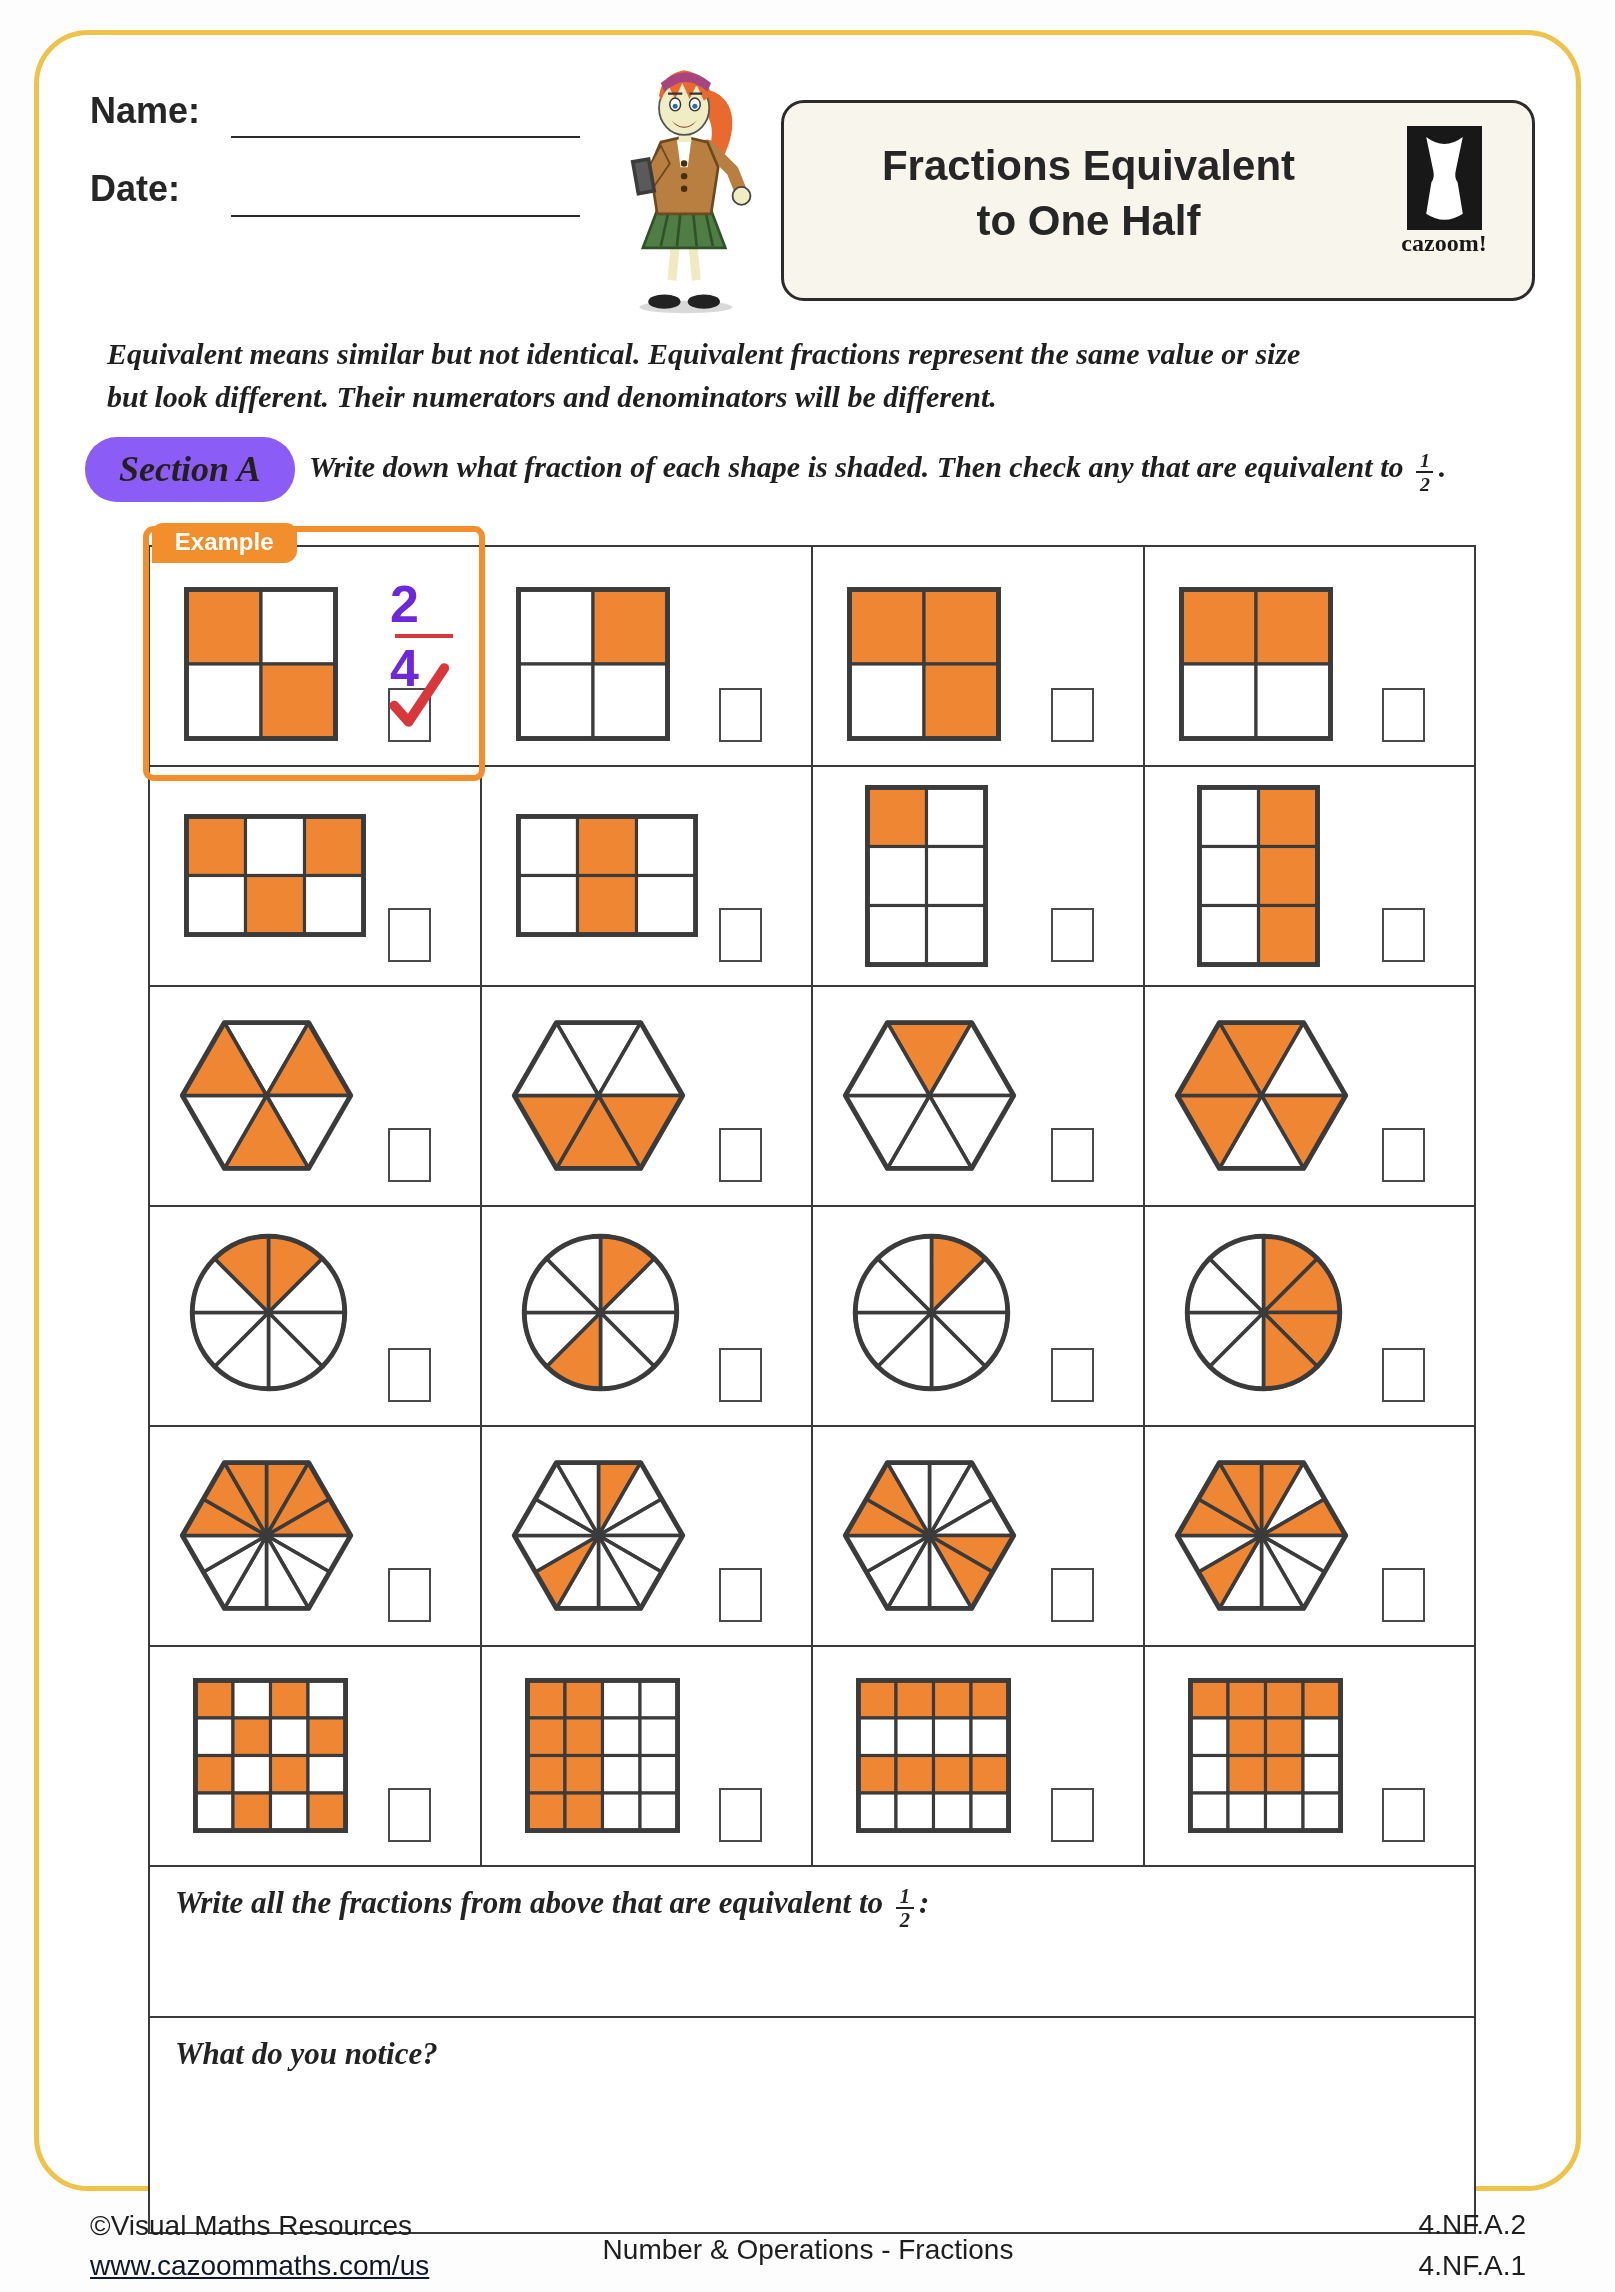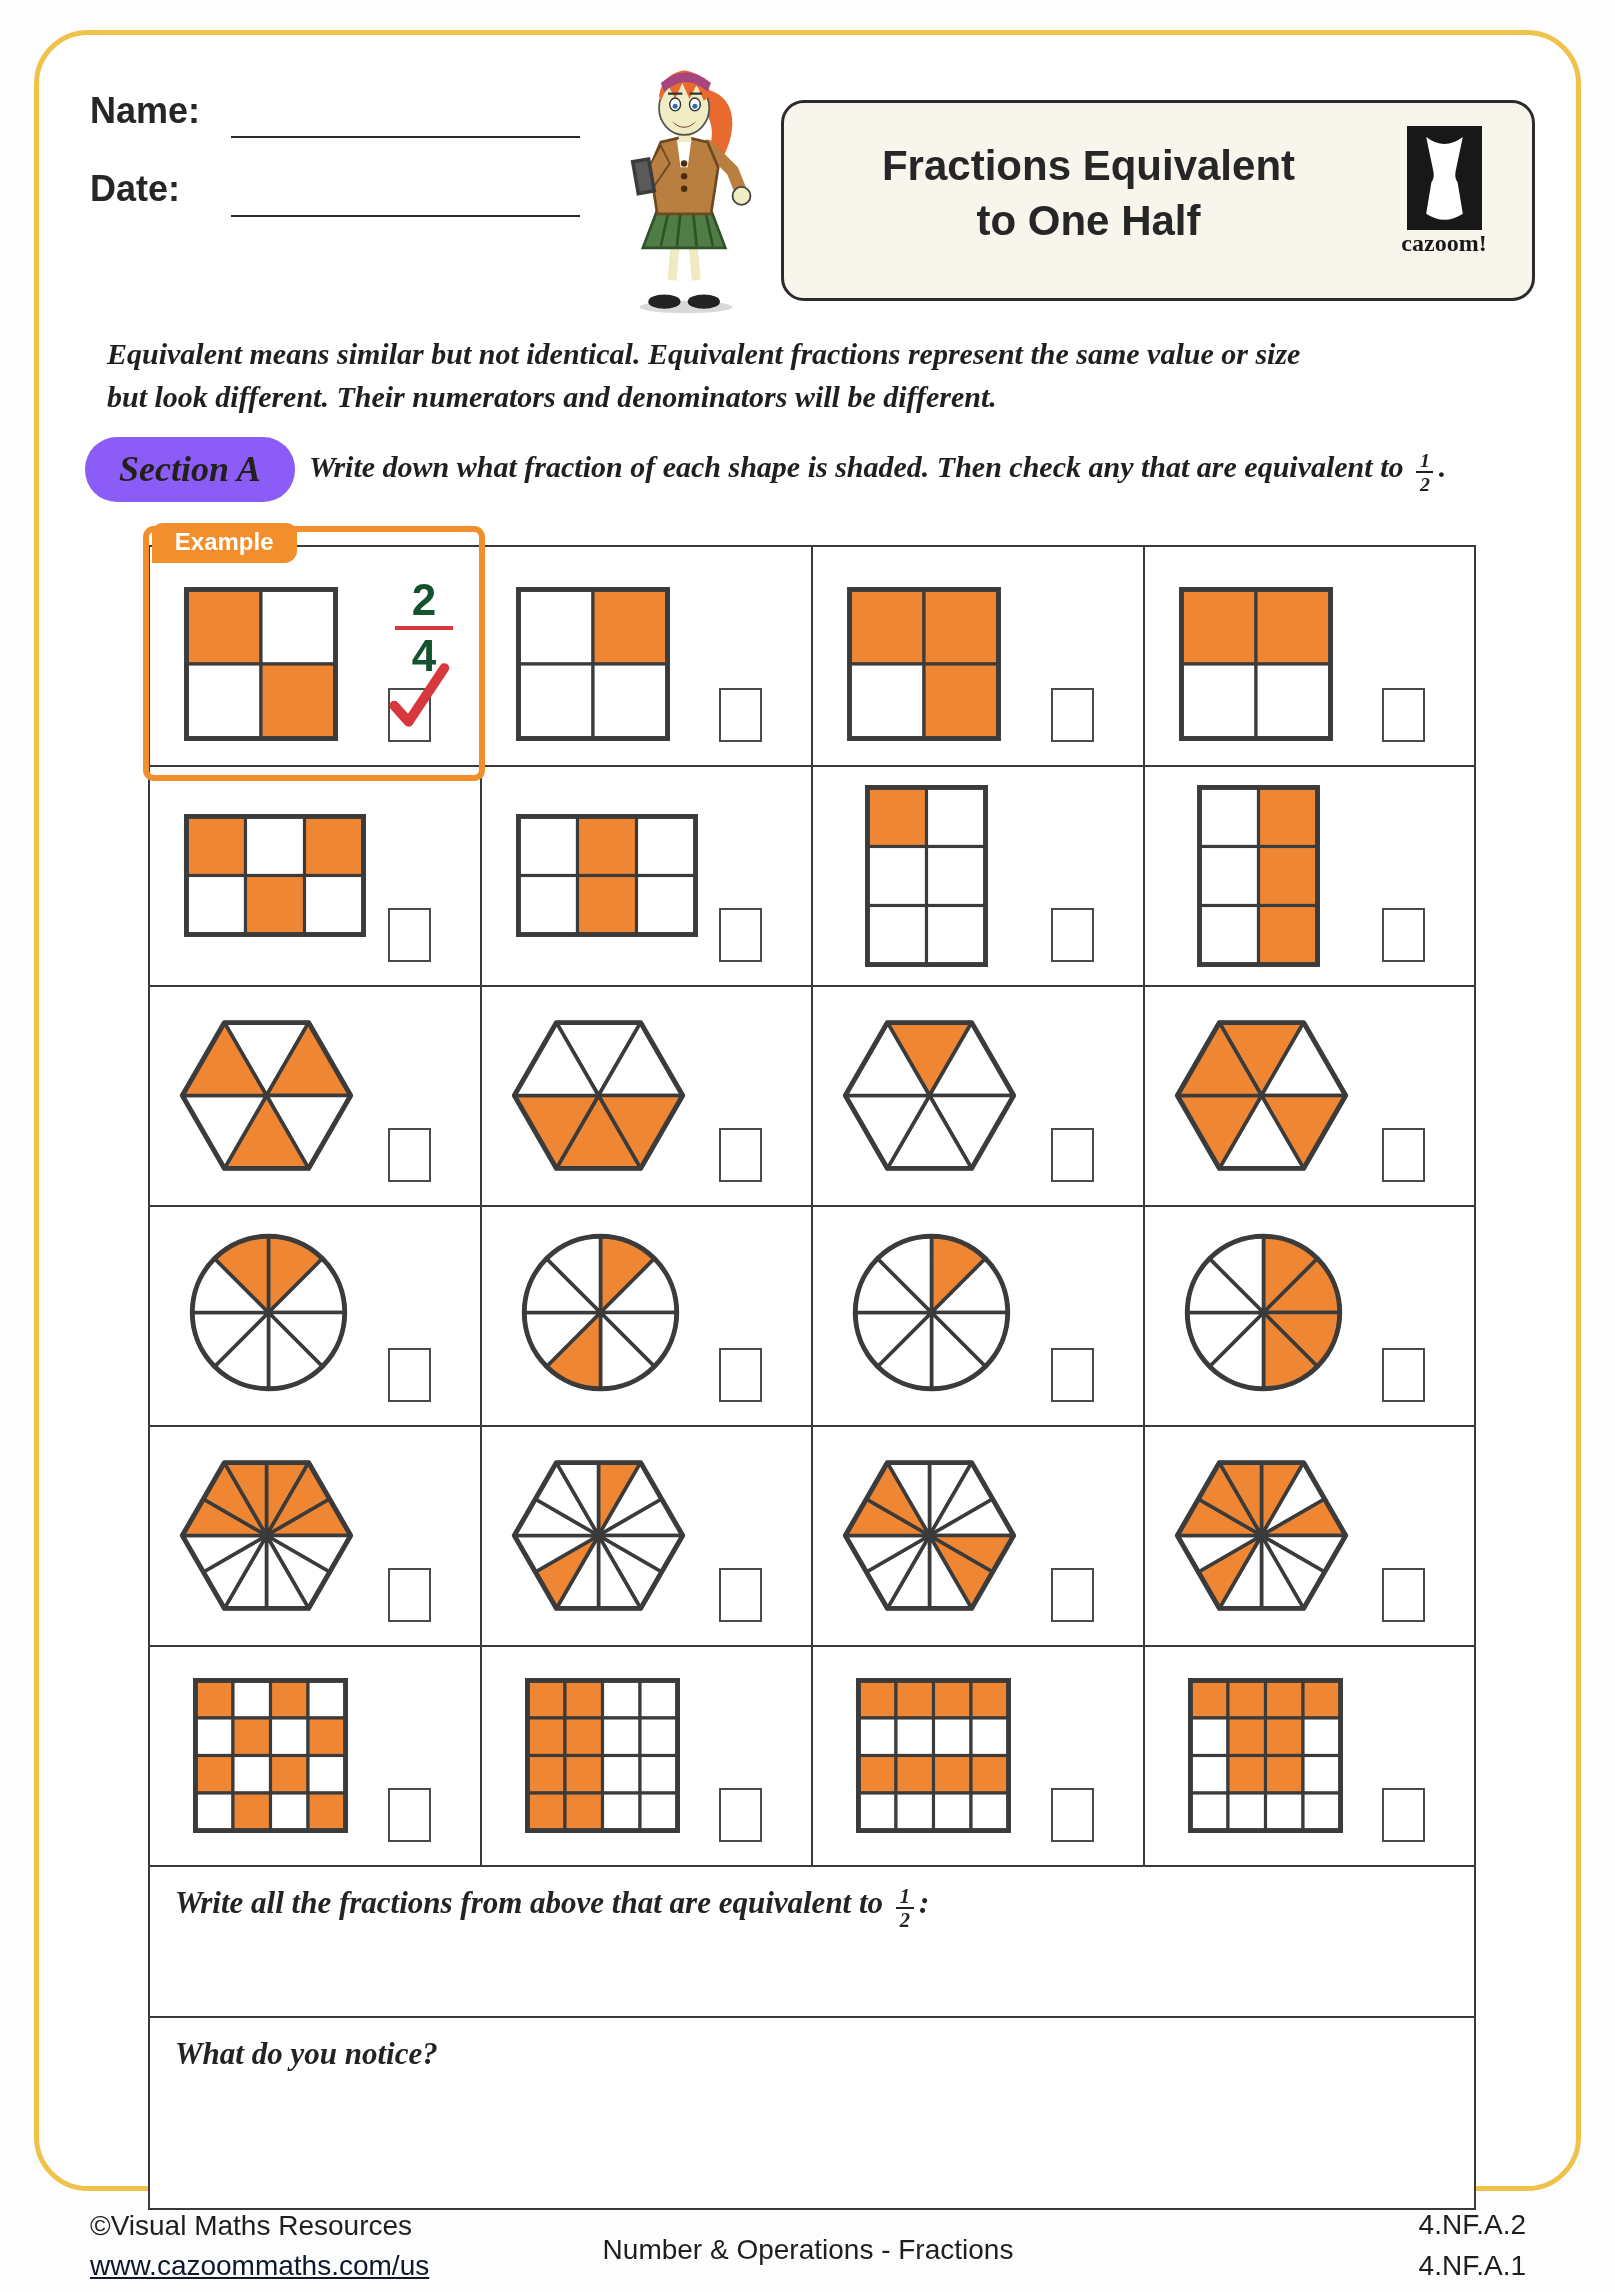--- a/index.html
+++ b/index.html
@@ -45,27 +45,27 @@
   .pos-hex{left:25px;top:27px;}
   .pos-circle{left:36px;top:23px;}
   .pos-sq4{left:41px;top:29px;}
   .checkbox{position:absolute;right:49px;bottom:23px;width:39px;height:50px;
         border:2.7px solid #4a4a4a;background:#fff;}
   
   .example-frame{position:absolute;left:-7.2px;top:-21.5px;right:-5.4px;bottom:-16px;
         border:6.3px solid #F28E2B;border-radius:10.7px;z-index:5;pointer-events:none;}
   .example-tab{position:absolute;left:1.8px;top:-24px;z-index:6;background:#F28E2B;color:#fff;
         font-weight:bold;font-size:24px;padding:4.5px 23px 7.2px;border-radius:10.7px 10.7px 12.5px 0;}
-  .example-fraction{position:absolute;left:240px;top:30px;width:68px;text-align:center;z-index:4;
-        color:#14532d;font-weight:bold;font-size:44px;line-height:1.05;}
+  .example-fraction{position:absolute;left:240px;top:30px;width:68px;text-align:left;z-index:4;
+        color:#6d28d9;font-weight:bold;font-size:52px;line-height:1.05;}
   .example-fraction .bar{display:block;border-top:4.5px solid #D8373B;margin:2.7px 5.4px;}
   .check-mark{position:absolute;right:25px;bottom:29px;z-index:6;width:75px;height:75px;}
   
   .write-row{height:149px;}
-  .notice-row{height:190px;border-bottom:none;}
+  .notice-row{height:214px;border-bottom:none;}
   .prompt{padding:18px 0 0 25px;font-family:"Liberation Serif",serif;font-style:italic;
         font-weight:bold;font-size:31px;color:#232323;}
   
   .footer-left-1{position:absolute;left:90px;top:2210px;font-size:28px;color:#1e1e1e;}
   .footer-link{position:absolute;left:90px;top:2250px;font-size:28px;color:#0f172a;text-decoration:underline;text-align:right;}
   .footer-center{position:absolute;left:0;top:2234px;width:1616px;text-align:center;font-size:28px;color:#1e1e1e;}
   .footer-std-1{position:absolute;right:90px;top:2209px;font-size:28px;color:#1e1e1e;text-align:right;}
   .footer-std-2{position:absolute;right:90px;top:2250px;font-size:28px;color:#1e1e1e;text-align:right;}
 </style>
 </head>

